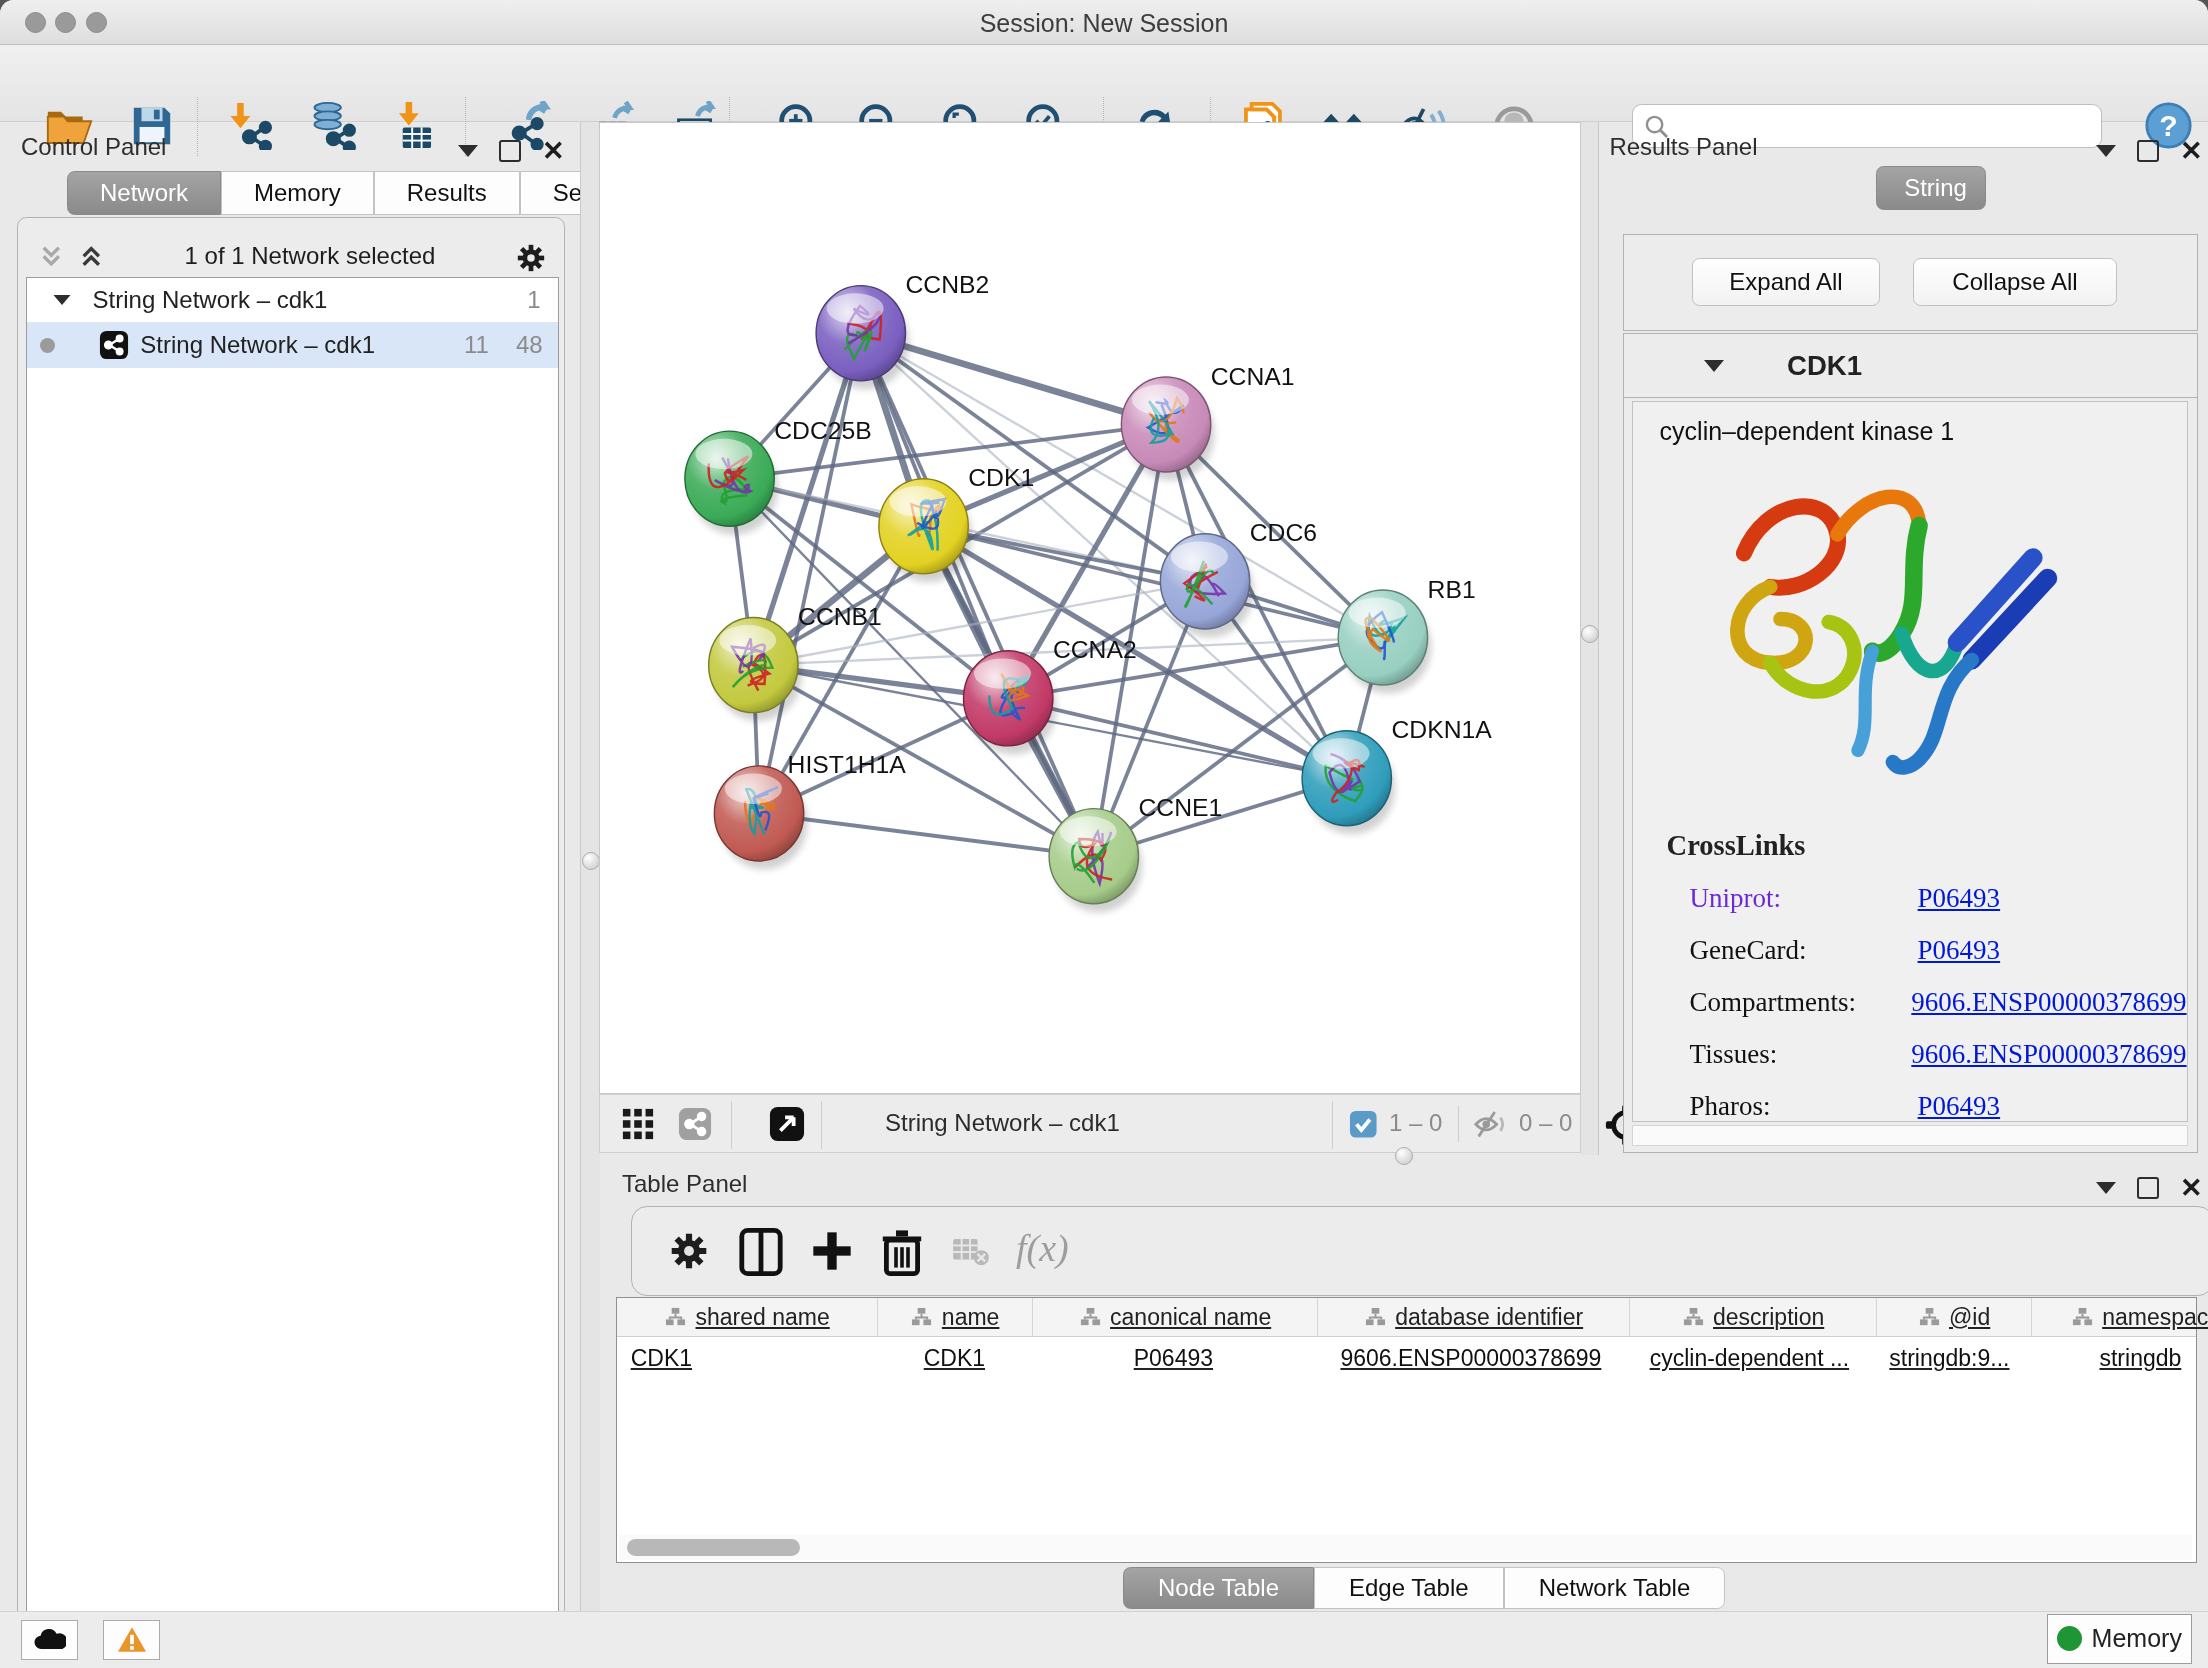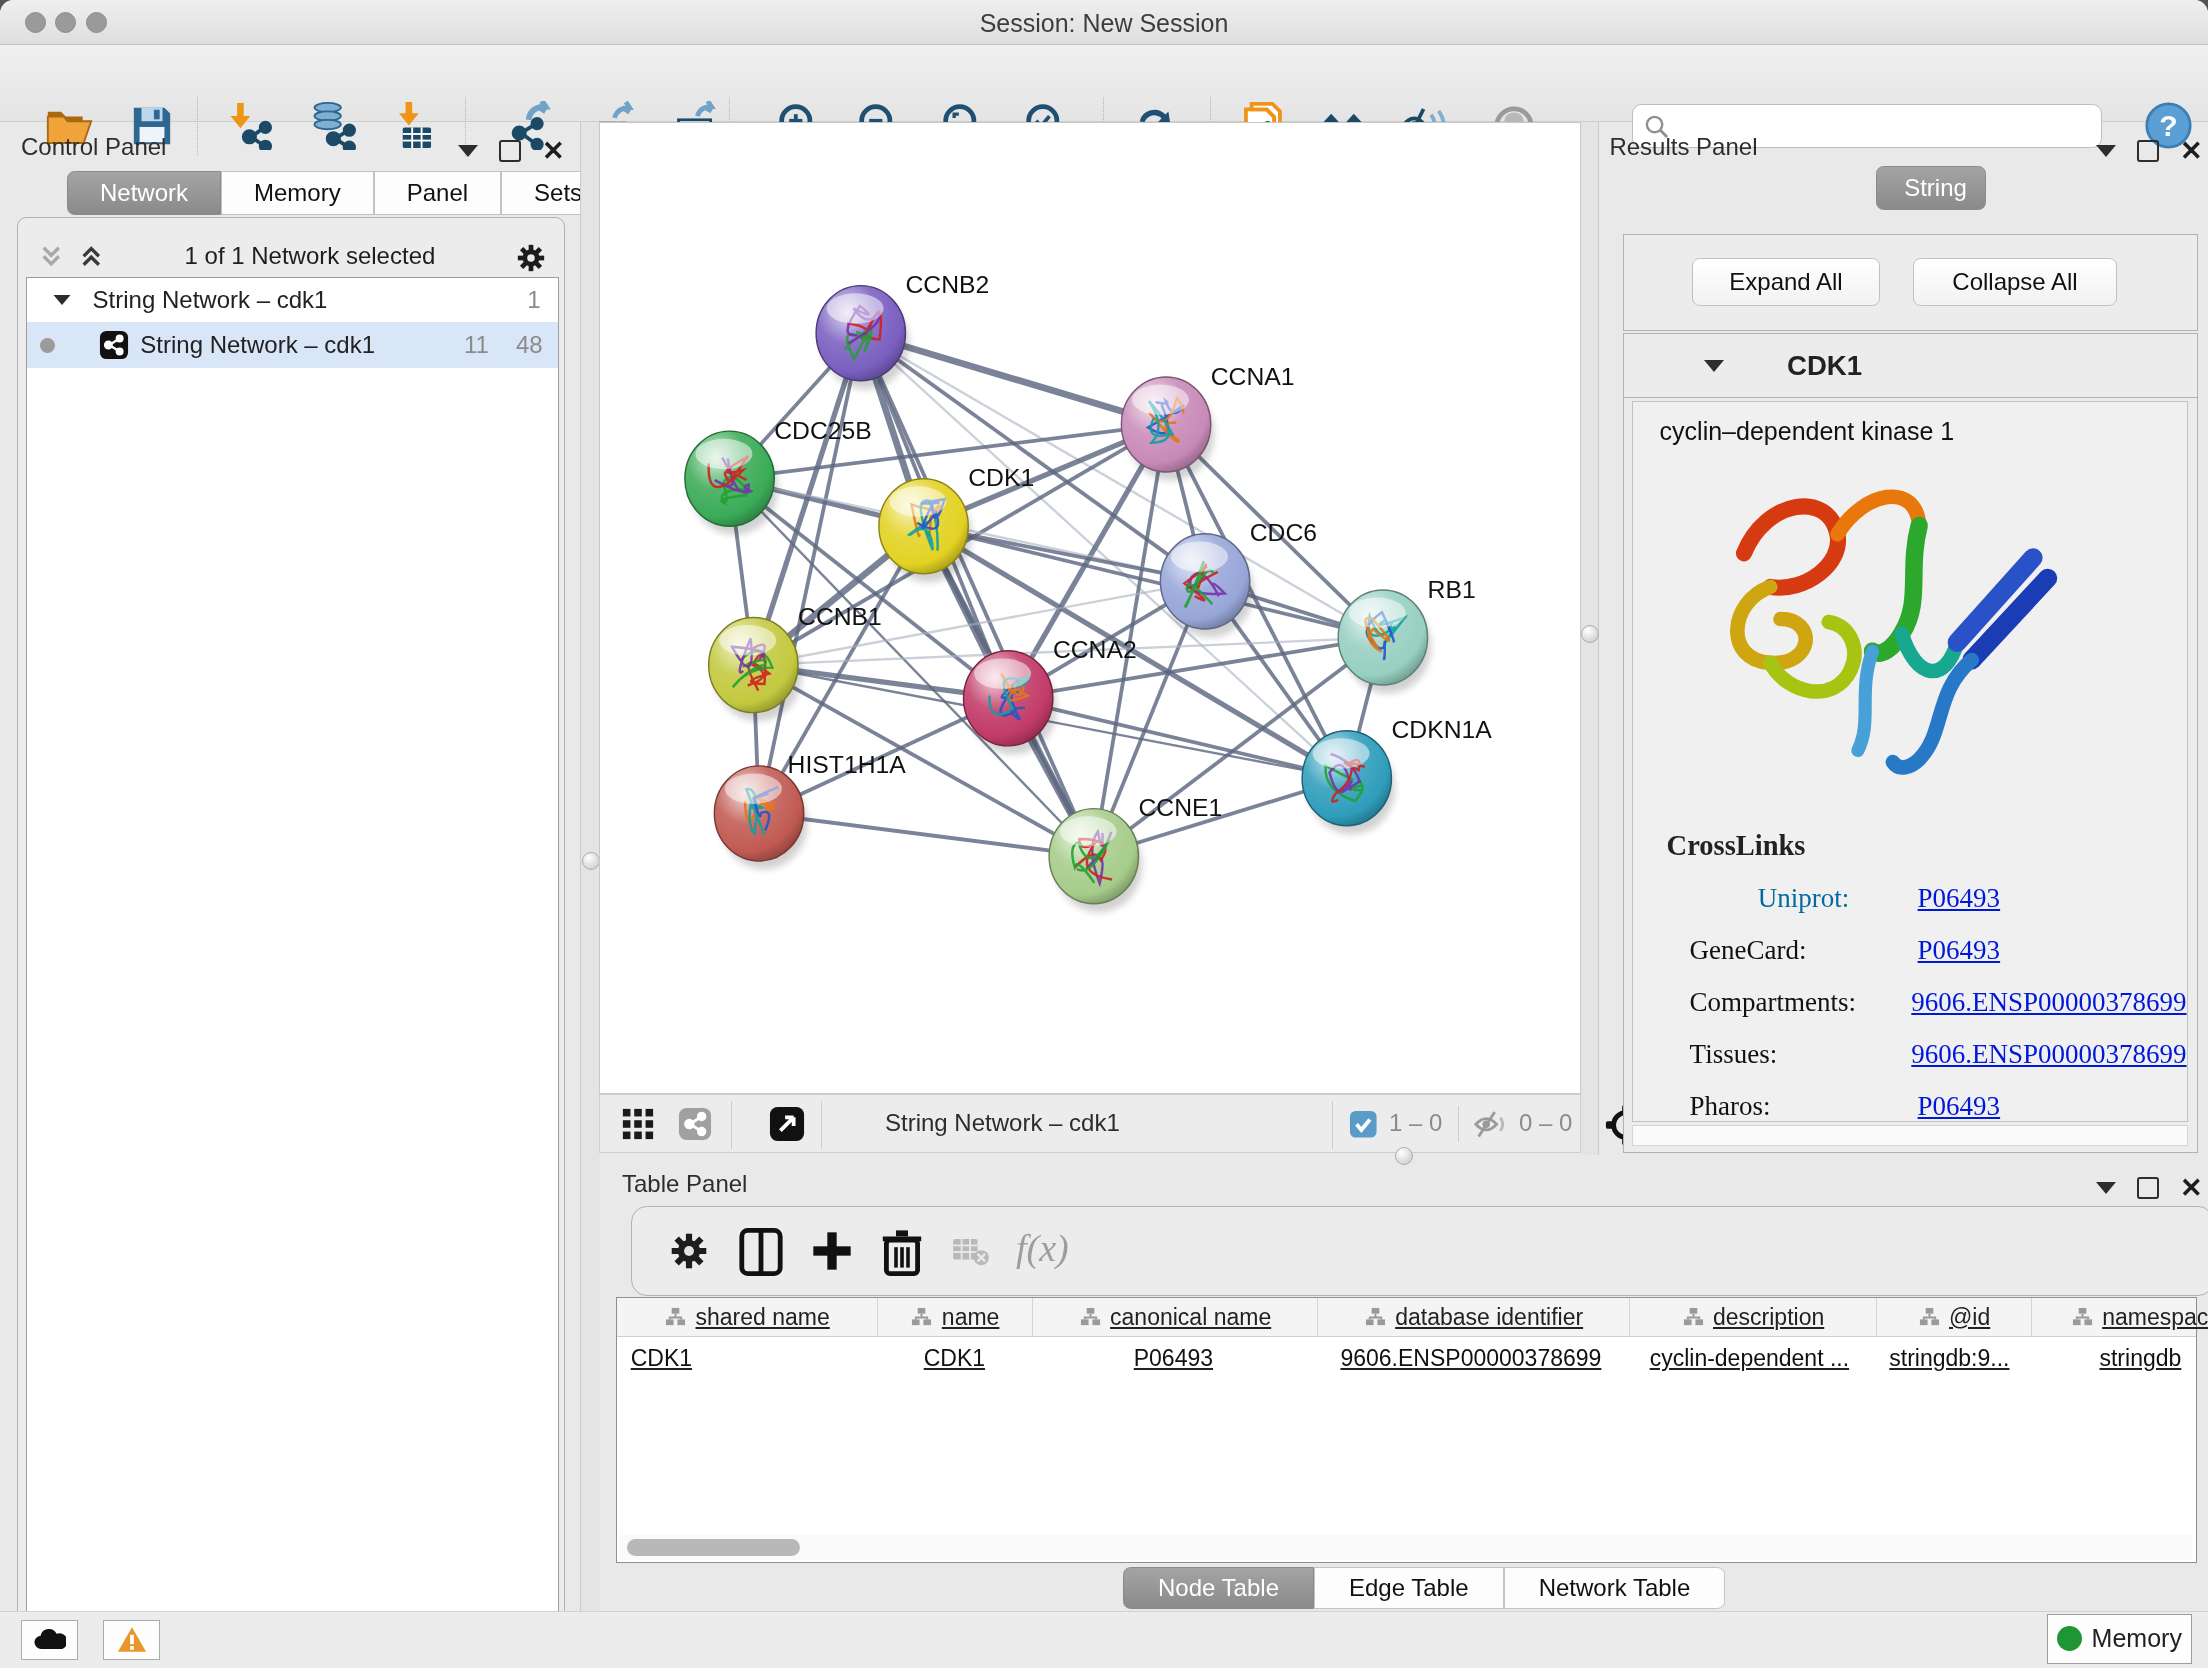--- a/index.html
+++ b/index.html
@@ -238,21 +238,21 @@
     <div class="abs" style="left:21px;top:11.4px"><span class="panel-title">Control Panel</span></div>
     <div class="abs ph-icons" style="left:458px;top:13.3px">
       <span class="tri-down"></span>
       <span class="float-sq"></span>
       <span class="close-x">✕</span>
     </div>
 
     <div class="abs" style="left:67px;top:49px;display:flex" id="cp-tabs">
         <div class="tab active" style="padding: 0px 32px; border-radius: 7.6px 0px 0px 7.6px;">Network</div>
         <div class="tab" style="padding: 0px 32px;">Memory</div>
-        <div class="tab" style="padding: 0px 32px;">Panel</div>
+        <div class="tab" style="padding: 0px 32px;">Results</div>
         <div class="tab" style="padding: 0px 32px; border-radius: 0px 7.6px 7.6px 0px;">Sets</div>
       </div>
 
     <div class="abs card" style="left:17px;top:95px;width:546px;height:1508px;border-radius:9.5px;">
       <div class="abs" style="left:13.3px;top:24px;width:519px;height:38px;display:flex;align-items:flex-start;">
         <svg width="28.5" height="28.5" viewBox="0 0 30 30" style="margin-left:5.7px">
           <path d="M7 6 l8 8 8 -8 M7 15 l8 8 8 -8" stroke="#a9a9a9" stroke-width="3.5" fill="none"></path>
         </svg>
         <svg width="28.5" height="28.5" viewBox="0 0 30 30" style="margin-left:11.4px">
           <path d="M7 24 l8 -8 8 8 M7 15 l8 -8 8 8" stroke="#3a3a3a" stroke-width="3.5" fill="none"></path>
@@ -602,21 +602,21 @@
             <path d="M138 110 C148 142 168 144 176 116" stroke="#18a890" stroke-width="10"></path>
             <path d="M176 116 L228 58" stroke="#2a52c8" stroke-width="13"></path>
             <path d="M238 72 L186 128" stroke="#1a3cb4" stroke-width="13"></path>
             <path d="M186 128 C160 150 168 178 150 196 C144 202 136 204 132 198" stroke="#2878c8" stroke-width="10"></path>
             <path d="M118 122 C108 150 118 170 108 190" stroke="#48a0d8" stroke-width="9"></path>
           </g>
         </svg>
         <div style="margin:40px 0 0 34px;font-size:28.5px;font-weight:bold" class="serif">CrossLinks</div>
         <div id="crosslinks" style="margin:9.5px 0 0 57px">
             <div style="display: flex; margin-top: 21px; font-size: 27px; font-family: &quot;Liberation Serif&quot;, serif;">
-              <span style="width: 228px; color: #0369a1; text-align: center;">Uniprot:</span>
+              <span style="width: 228px; color: #6d28d9;">Uniprot:</span>
               <a class="link" href="#">P06493</a>
             </div>
             <div style="display: flex; margin-top: 21px; font-size: 27px; font-family: &quot;Liberation Serif&quot;, serif;">
               <span style="width: 228px; color: rgb(17, 17, 17);">GeneCard:</span>
               <a class="link" href="#">P06493</a>
             </div>
             <div style="display: flex; margin-top: 21px; font-size: 27px; font-family: &quot;Liberation Serif&quot;, serif;">
               <span style="width: 228px; color: rgb(17, 17, 17);">Compartments:</span>
               <a class="link" href="#">9606.ENSP00000378699</a>
             </div>

